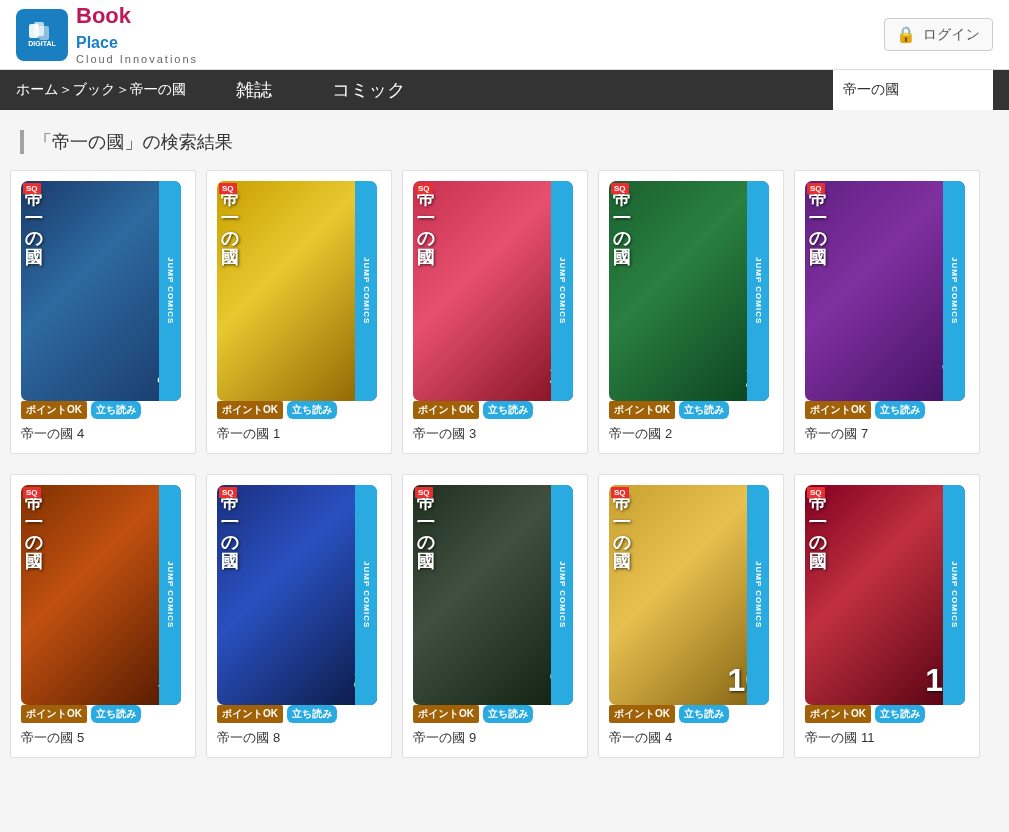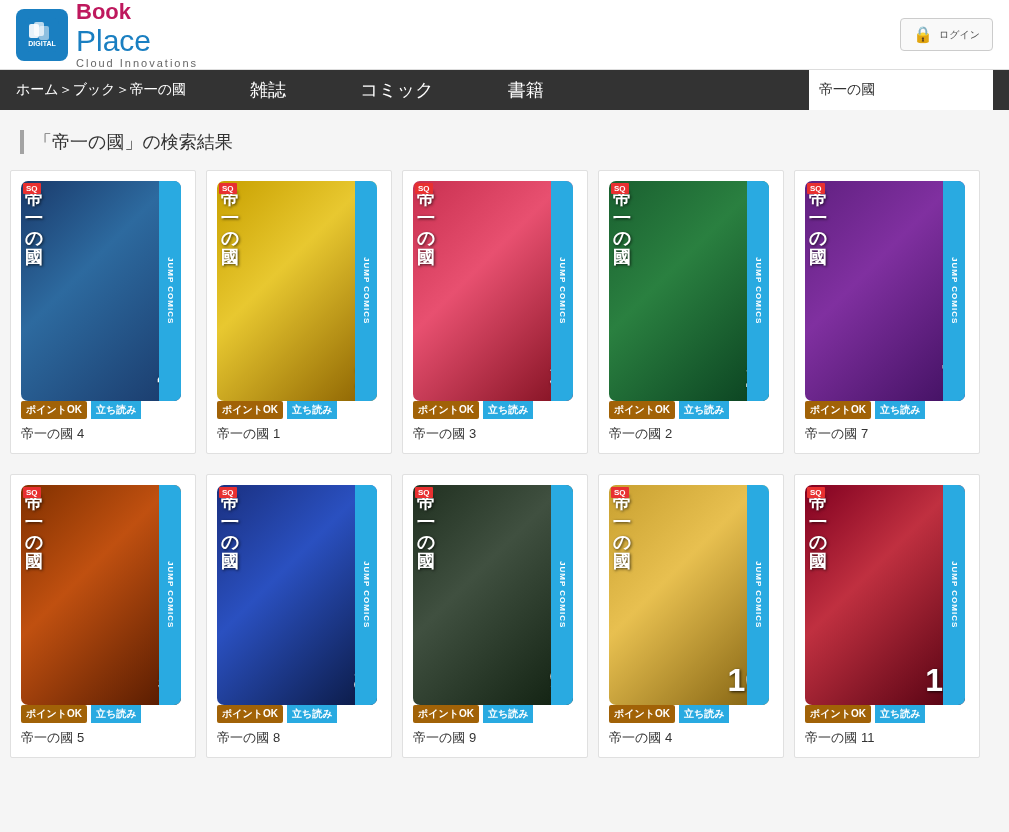--- a/index.html
+++ b/index.html
@@ -55,32 +55,32 @@
       padding: 6px 12px;
       border-radius: 4px;
       cursor: pointer;
       background: #f9f9f9;
     }
     .login-icon {
       font-size: 16px;
       color: #888;
     }
     .login-text {
-      font-size: 10px;
+      font-size: 14px;
       color: #555;
     }
 
     
     .navbar {
       background: #333;
       display: flex;
       align-items: center;
       height: 40px;
       padding: 0 16px;
-      gap: 14px;
+      gap: 0;
     }
     .nav-breadcrumb {
       color: #fff;
       font-size: 14px;
       padding: 0 20px 0 0;
       white-space: nowrap;
     }
     .nav-link {
       color: #fff;
       font-size: 18px;
@@ -203,21 +203,21 @@
       font-size: 10px;
       padding: 2px 5px;
       border-radius: 2px;
       font-weight: bold;
     }
     .badge-trial {
       background: #29aae1;
       color: white;
       font-size: 10px;
       padding: 2px 5px;
-      border-radius: 0;
+      border-radius: 6px;
       font-weight: bold;
     }
     .book-title {
       font-size: 13px;
       color: #333;
       cursor: pointer;
     }
 
     
     .cover-1 { background: linear-gradient(135deg, #1a3a6b 0%, #2d6a9f 40%, #1a3a6b 100%); }
@@ -243,39 +243,38 @@
         <rect x="2" y="2" width="34" height="34" rx="6" fill="#1a7fc1"></rect>
         <rect x="6" y="8" width="10" height="14" rx="2" fill="white" opacity="0.9"></rect>
         <rect x="11" y="6" width="10" height="14" rx="2" fill="white" opacity="0.7"></rect>
         <rect x="16" y="10" width="10" height="14" rx="2" fill="white" opacity="0.5"></rect>
         <text x="19" y="30" fill="white" font-size="7" text-anchor="middle" font-weight="bold">DIGITAL</text>
       </svg>
     </div>
     <div class="logo-text-area">
       <div class="logo-title">
         <span style="color:#be185d; font-size:22px; font-weight:bold;">Book</span><br>
-        <span style="color:#1a7fc1; font-size:30px; font-weight:normal;">Place</span>
+        <span style="color:#1a7fc1; font-size:16px; font-weight:bold;">Place</span>
       </div>
       <div class="logo-subtitle">Cloud Innovations</div>
     </div>
   </div>
   <div class="login-area">
     <span class="login-icon">🔒</span>
     <span class="login-text">ログイン</span>
   </div>
 </div>
 
 <div class="navbar">
   <span class="nav-breadcrumb">ホーム＞ブック＞帝一の國</span>
   <a class="nav-link">雑誌</a>
   <a class="nav-link">コミック</a>
-  <a class="nav-link">書籍</a>
   <div class="nav-spacer"></div>
   <div class="search-bar-active">
-    <input type="text" value="帝一の國" style="width: 184px; height: 40px; border: none; padding: 0px 10px; font-size: 14px; outline: none;">
+    <input type="text" value="帝一の國" style="width: 160px; height: 40px; border: none; padding: 0px 10px; font-size: 14px; outline: none;">
   </div>
 </div>
 
 <div class="result-heading-bar">
   <span class="result-heading-text">「帝一の國」の検索結果</span>
 </div>
 
 <div class="books-section">
 
   <div class="books-row" id="row1">

